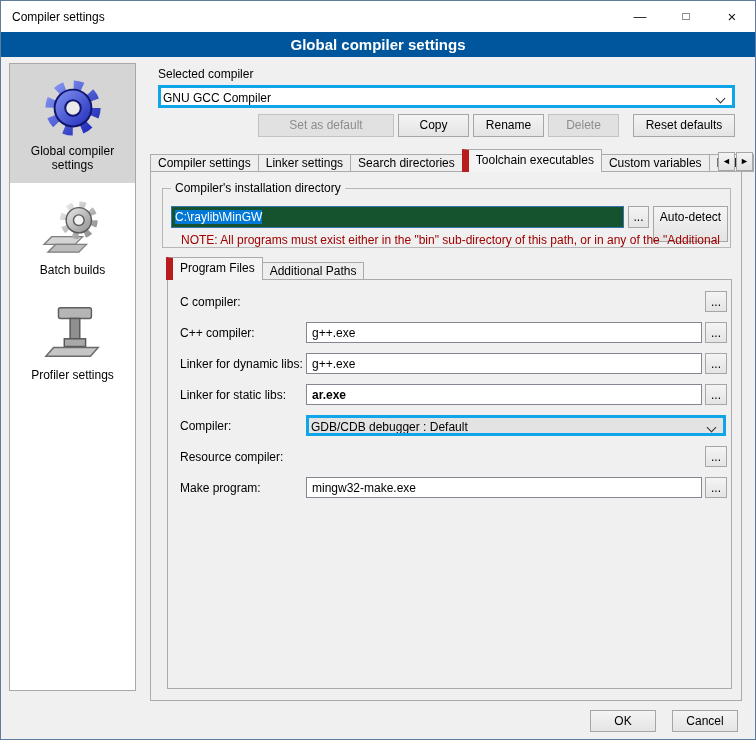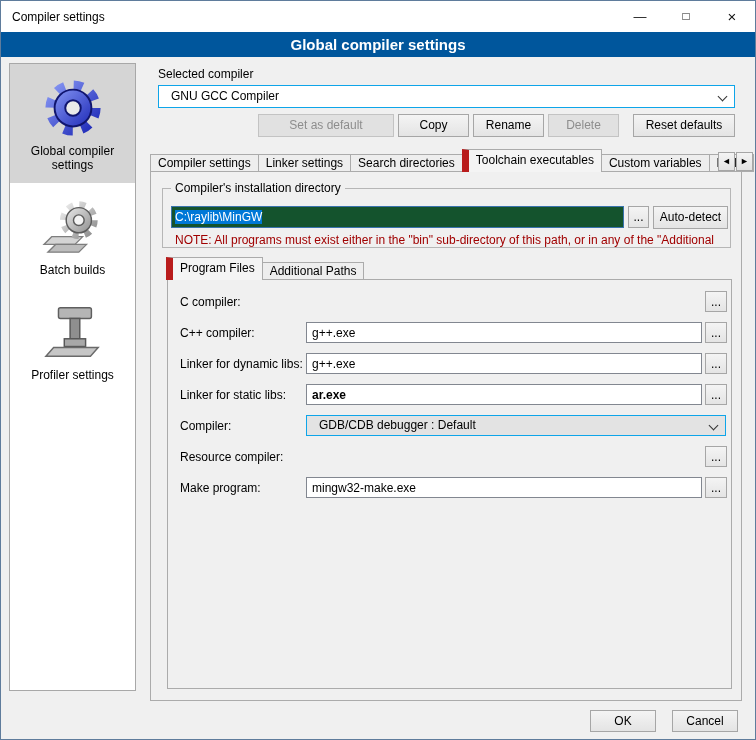--- a/index.html
+++ b/index.html
@@ -25,21 +25,21 @@
   .side-item .lbl { font-size:12px; line-height:14px; }
 
   
   .btn { position:absolute; height:23px; background:linear-gradient(#f4f4f4,#e4e4e4); border:1px solid #a6a6a6;
          text-align:center; line-height:21px; font-size:12px; }
   .btn.disabled { background:#e1e1e1; border-color:#c3c3c3; color:#8d8d8d; }
 
   .field-label { position:absolute; font-size:12px; white-space:nowrap; }
 
   
-  .combo { position:absolute; border:1px solid #0ea5e9; background:#ffffff; line-height:21px; padding:0 22px 0 12px;
+  .combo { position:absolute; border:3px solid #0ea5e9; background:#ffffff; line-height:21px; padding:0 22px 0 2px;
            white-space:nowrap; overflow:hidden; }
   .combo .chev { position:absolute; right:8px; top:7px; width:7px; height:7px; border-right:1.5px solid #333;
                  border-bottom:1.5px solid #333; transform:rotate(45deg); }
   .combo.gray { background:#e3e3e3; }
 
   
   .tabs { position:absolute; display:flex; align-items:flex-end; z-index:2; height:23px; }
   .tab { height:18px; line-height:17px; padding:0 7px; background:#eeeeee; border:1px solid #ababab; border-left:none;
          font-size:12px; white-space:nowrap; }
   .tab:first-child { border-left:1px solid #ababab; }
@@ -150,22 +150,22 @@
   <div class="scrollbtn" style="left:735px; top:151px;">►</div>
 
   <div class="panel" style="left:149px; top:170px; width:592px; height:530px;"></div>
 
   <div class="groupbox" style="left:161px; top:187px; width:569px; height:60px;">
     <span class="legend">Compiler's installation directory</span>
     <div class="pathbox" style="left:8px; top:17px; width:453px; height:22px;">
       <span class="sel">C:\raylib\MinGW</span>
     </div>
     <div class="btn" style="left:465px; top:17px; width:21px; height:22px;">...</div>
-    <div class="btn" style="left:490px; top:17px; width:75px; height:23px;">Auto-detect</div>
-    <div class="note" style="left:12px; top:44px; width:556px;">NOTE: All programs must exist either in the "bin" sub-directory of this path, or in any of the "Additional</div>
+    <div class="btn" style="left:490px; top:17px; width:75px; height:36px;">Auto-detect</div>
+    <div class="note" style="left:18px; top:44px; width:556px;">NOTE: All programs must exist either in the "bin" sub-directory of this path, or in any of the "Additional</div>
   </div>
 
   <div class="tabs" style="left:166px; top:256px;">
     <div class="tab active">Program Files</div>
     <div class="tab">Additional Paths</div>
   </div>
 
   <div class="panel" style="left:166px; top:278px; width:565px; height:410px;">
 
     <div class="r-label" style="top:15px;">C compiler:</div>

